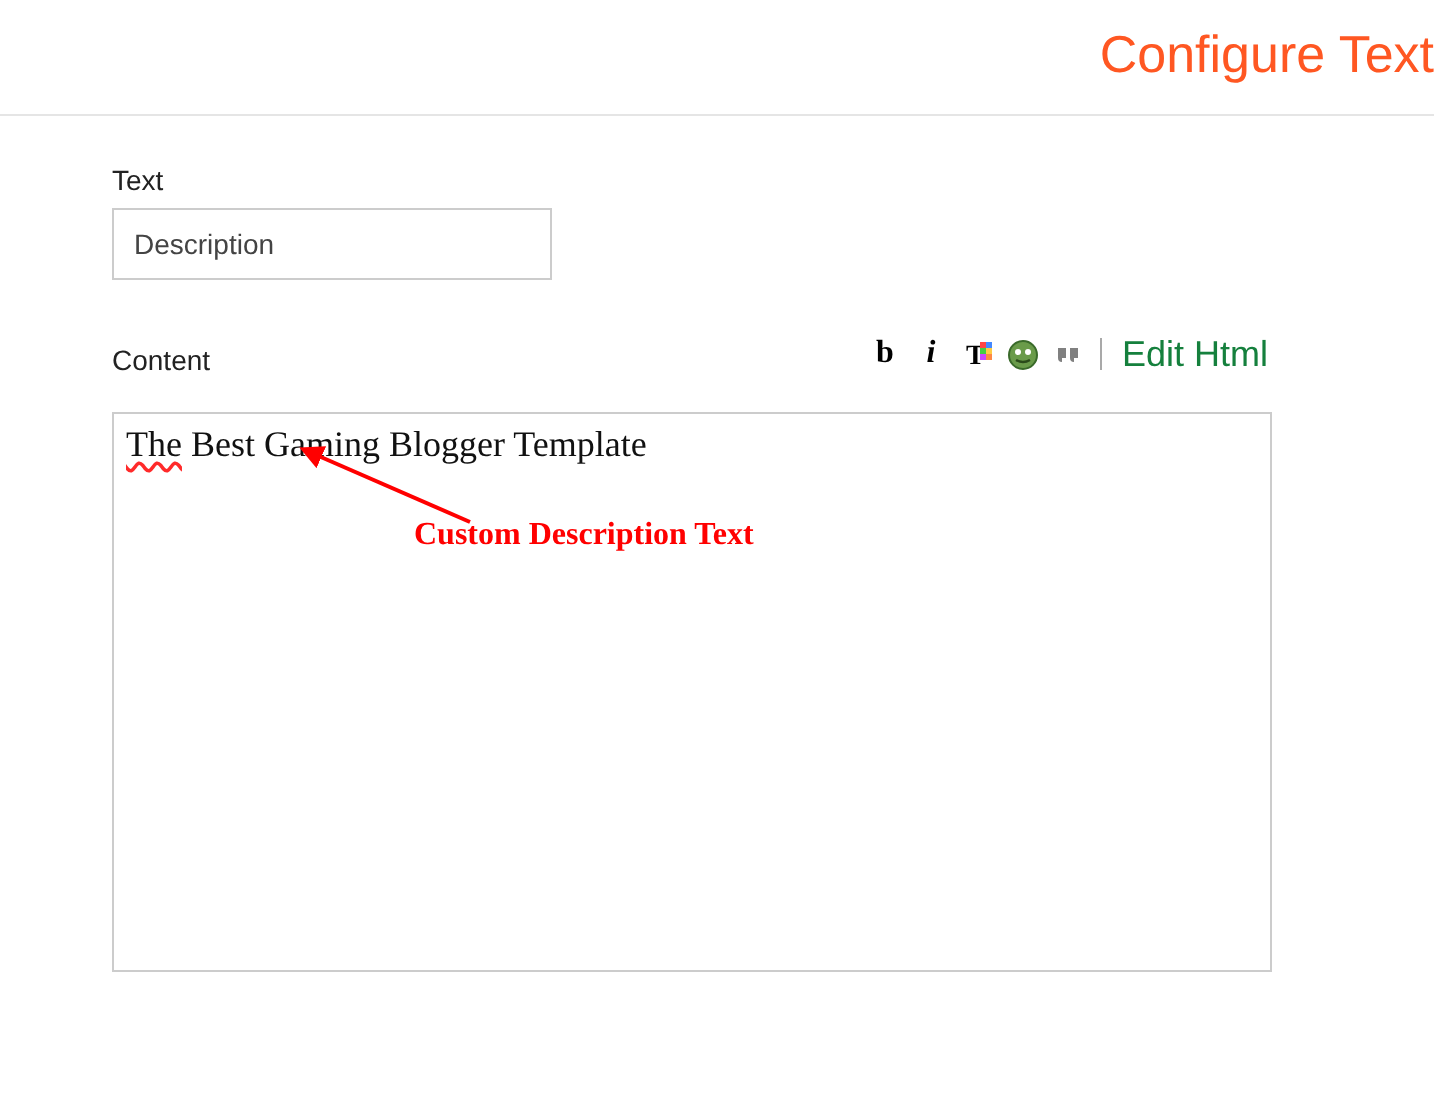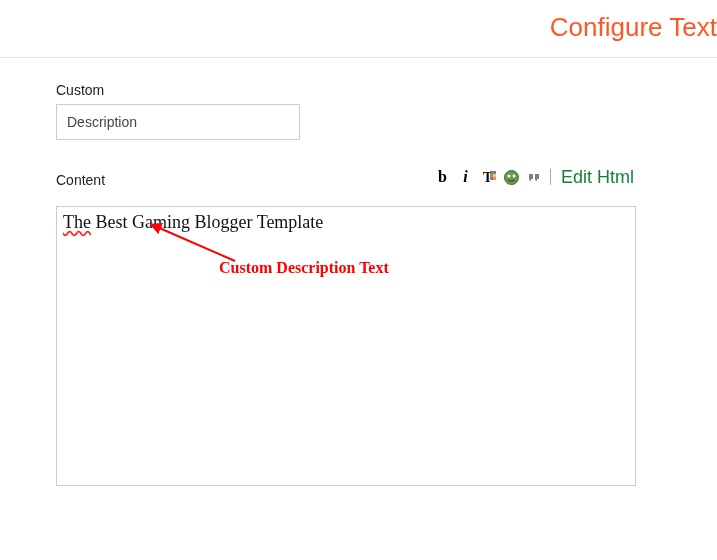--- a/index.html
+++ b/index.html
@@ -46,21 +46,21 @@
     .checkbox-label {
       font-size: 15px;
       color: #222;
     }
     .title-section {
       margin-bottom: 26px;
     }
     .title-input {
       display: block;
       margin-top: 6px;
-      width: 244px;
+      width: 220px;
       height: 36px;
       padding: 0 10px;
       font-size: 14px;
       color: #444;
       border: 1px solid #ccc;
       outline: none;
     }
     .content-header {
       display: flex;
       justify-content: space-between;
@@ -147,21 +147,21 @@
 </head>
 <body>
 
 <div class="header-title">Configure Text</div>
 <hr class="divider">
 
 <div class="content-area">
 
 
   <div class="title-section">
-    <span class="field-label">Custom</span>
+    <span class="field-label">Text</span>
     <input type="text" class="title-input" value="Description" style="">
   </div>
 
   <div>
     <div class="content-header">
       <span class="content-label">Content</span>
       <div class="toolbar">
         <button class="toolbar-btn tb-bold">b</button>
         <button class="toolbar-btn tb-italic">i</button>
         <button class="toolbar-btn">
@@ -198,17 +198,17 @@
       <span class="editor-text"><span class="spell-underline">The</span><span> Best Gaming Blogger Template</span></span>
 
       <svg class="annotation-arrow" style="left:88px; top:12px;" width="100" height="48">
         <defs>
           <marker id="arrowhead" markerWidth="8" markerHeight="8" refX="2" refY="3" orient="auto">
             <polygon points="0 0, 6 3, 0 6" fill="#ff0000"></polygon>
           </marker>
         </defs>
         <line x1="90" y1="42" x2="12" y2="8" stroke="#ff0000" stroke-width="2" marker-end="url(#arrowhead)"></line>
       </svg>
-      <div class="annotation" style="left:162px; top:52px;">Custom Description Text</div>
+      <div class="annotation" style="left:150px; top:52px;">Custom Description Text</div>
     </div>
   </div>
 
 </div>
 
 </body></html>

